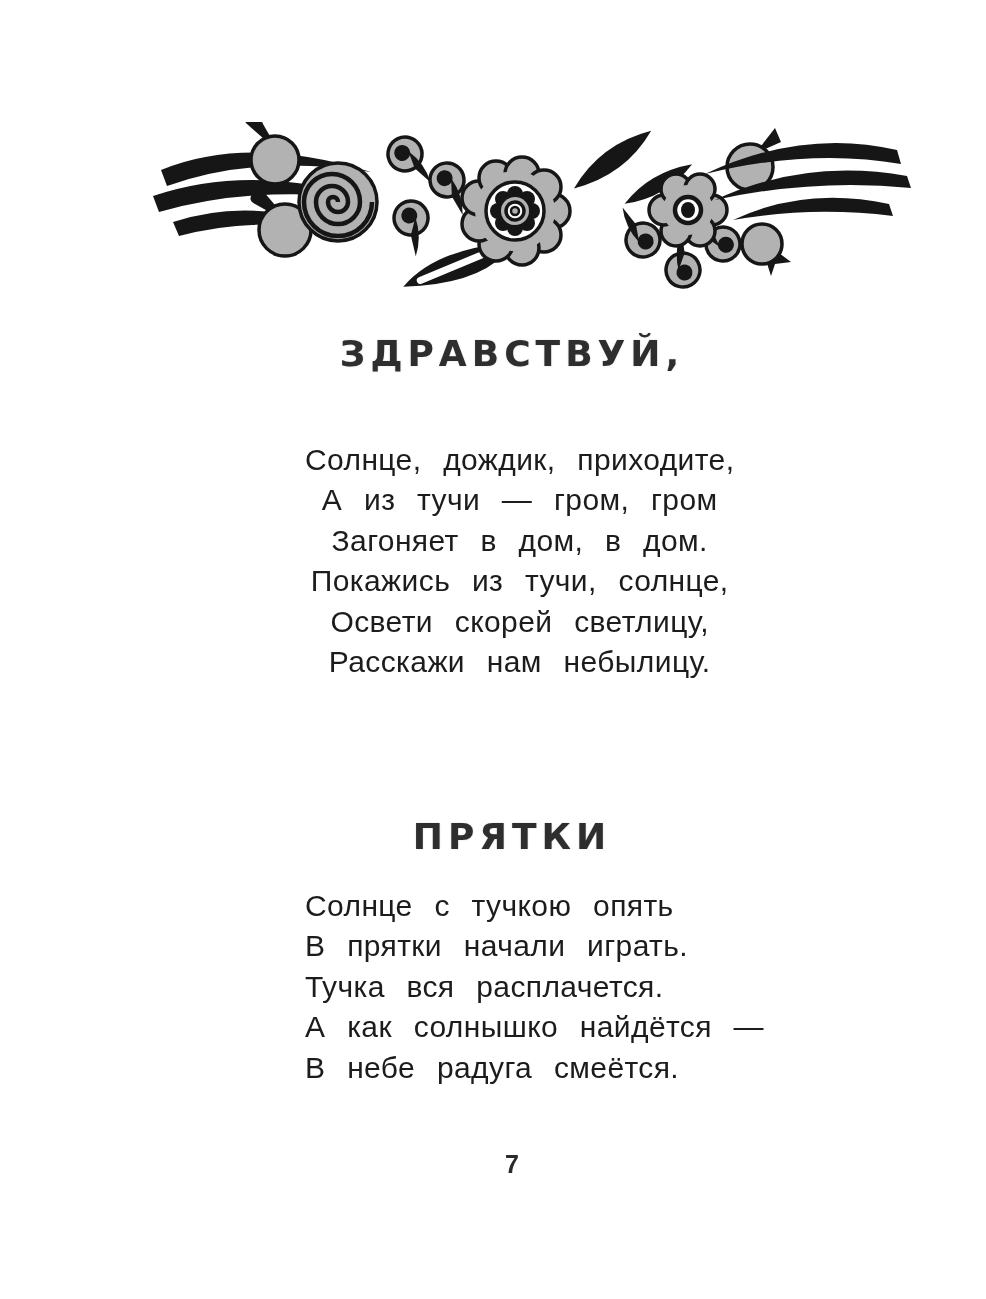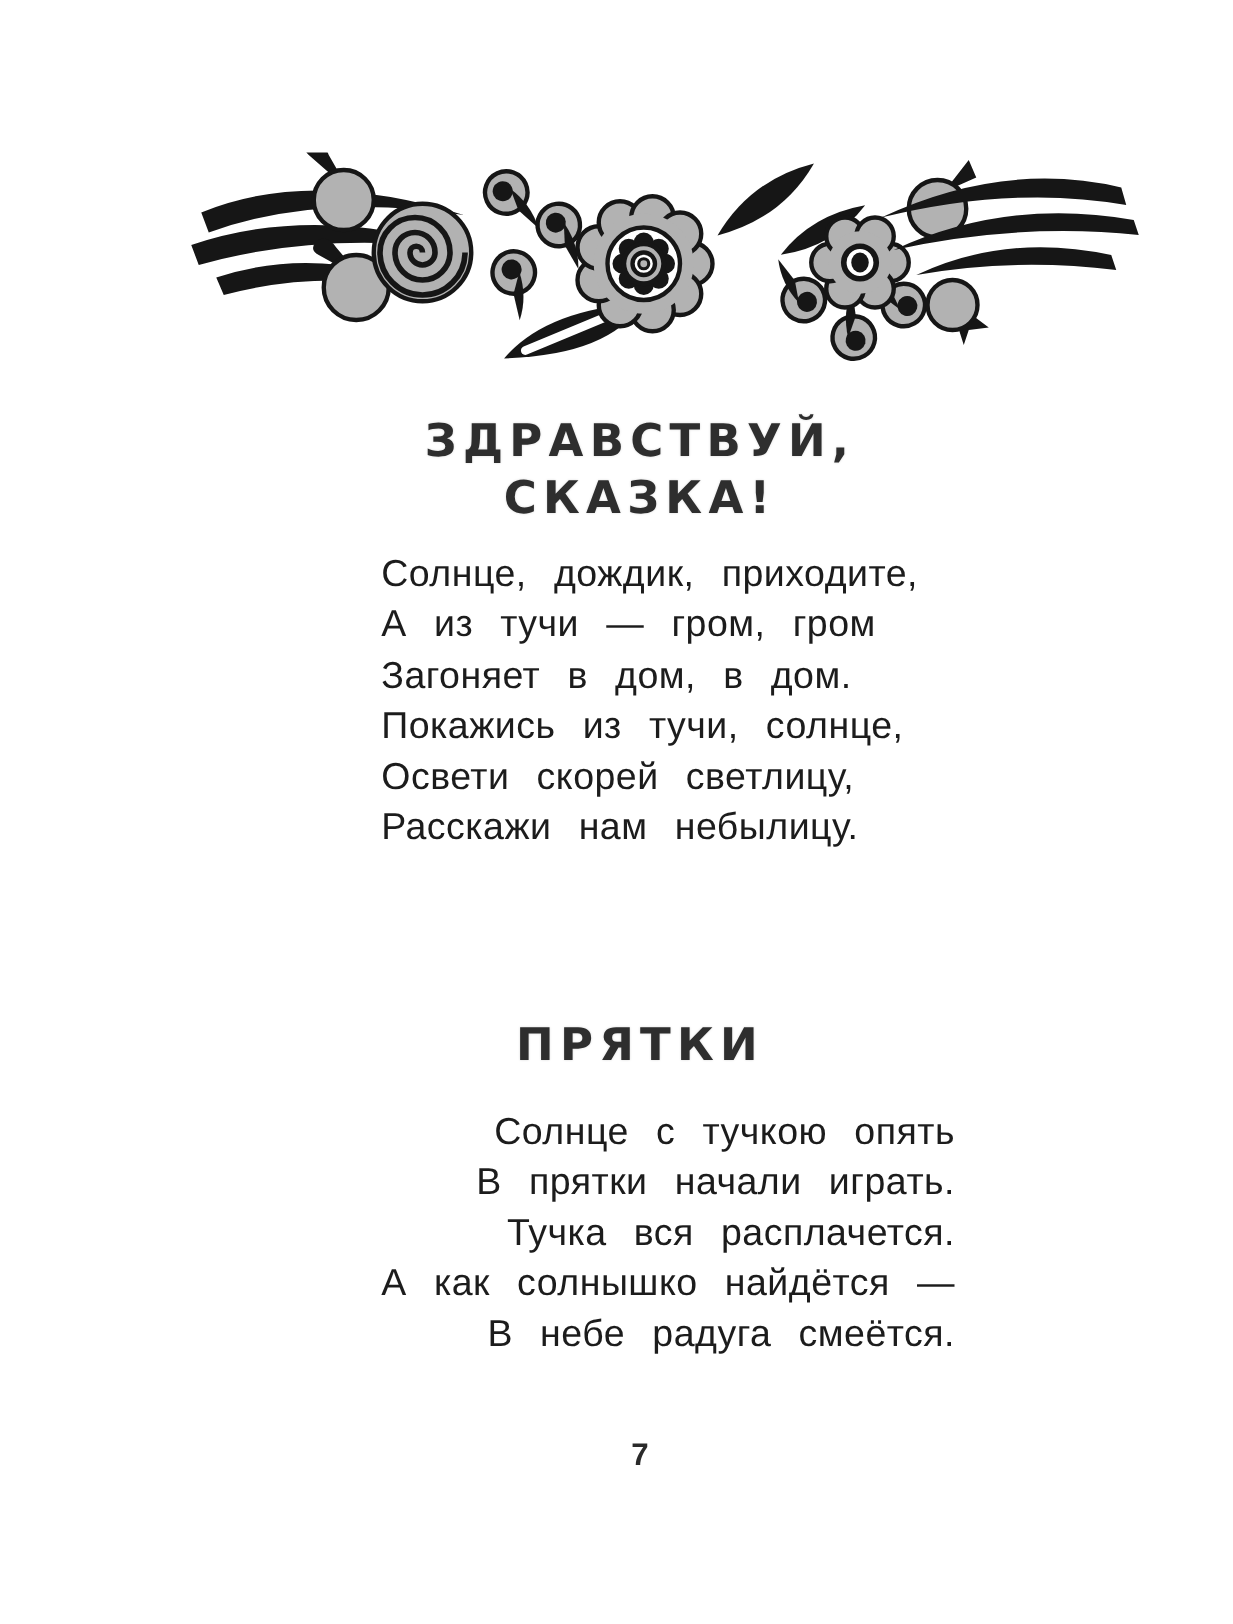--- a/index.html
+++ b/index.html
@@ -30,22 +30,22 @@
   .title-1{top:331px;}
   .title-2{top:814px;}
   .poem{
     position:absolute;left:265px;
     font-size:30px;line-height:40.4px;
     letter-spacing:0.4px;
     word-spacing:13px;
     color:#1c1c1c;
     white-space:nowrap;
   }
-  .poem-1{top:440px;}
-  .poem-2{top:886px;text-align:right;}
+  .poem-1{top:440px;text-align:center;}
+  .poem-2{top:886px;}
   .page-number{
     position:absolute;left:262px;top:1150px;width:420px;
     text-align:center;
     font-weight:bold;
     font-size:25px;
     color:#2a2a2a;
   }
   .gy{fill:#b2b2b2;stroke:#161616;stroke-width:3.5;}
   .gyn{fill:#b2b2b2;stroke:none;}
   .bk{fill:#161616;stroke:none;}
@@ -173,21 +173,20 @@
 
     <g>
       <path class="bk" d="M754,28 Q660,6 562,52 Q668,26 758,42 Z"></path>
       <path class="bk" d="M764,54 Q662,36 572,78 Q672,56 768,66 Z"></path>
       <path class="bk" d="M746,82 Q662,64 590,98 Q668,84 750,94 Z"></path>
     </g>
   </svg>
 
   <div class="section-title title-1">
     <div>ЗДРАВСТВУЙ,</div>
-    <div>СКАЗКА!</div>
   </div>
 
   <div class="poem poem-1">
     <div>Солнце, дождик, приходите,</div>
     <div>А из тучи — гром, гром</div>
     <div>Загоняет в дом, в дом.</div>
     <div>Покажись из тучи, солнце,</div>
     <div>Освети скорей светлицу,</div>
     <div>Расскажи нам небылицу.</div>
   </div>

